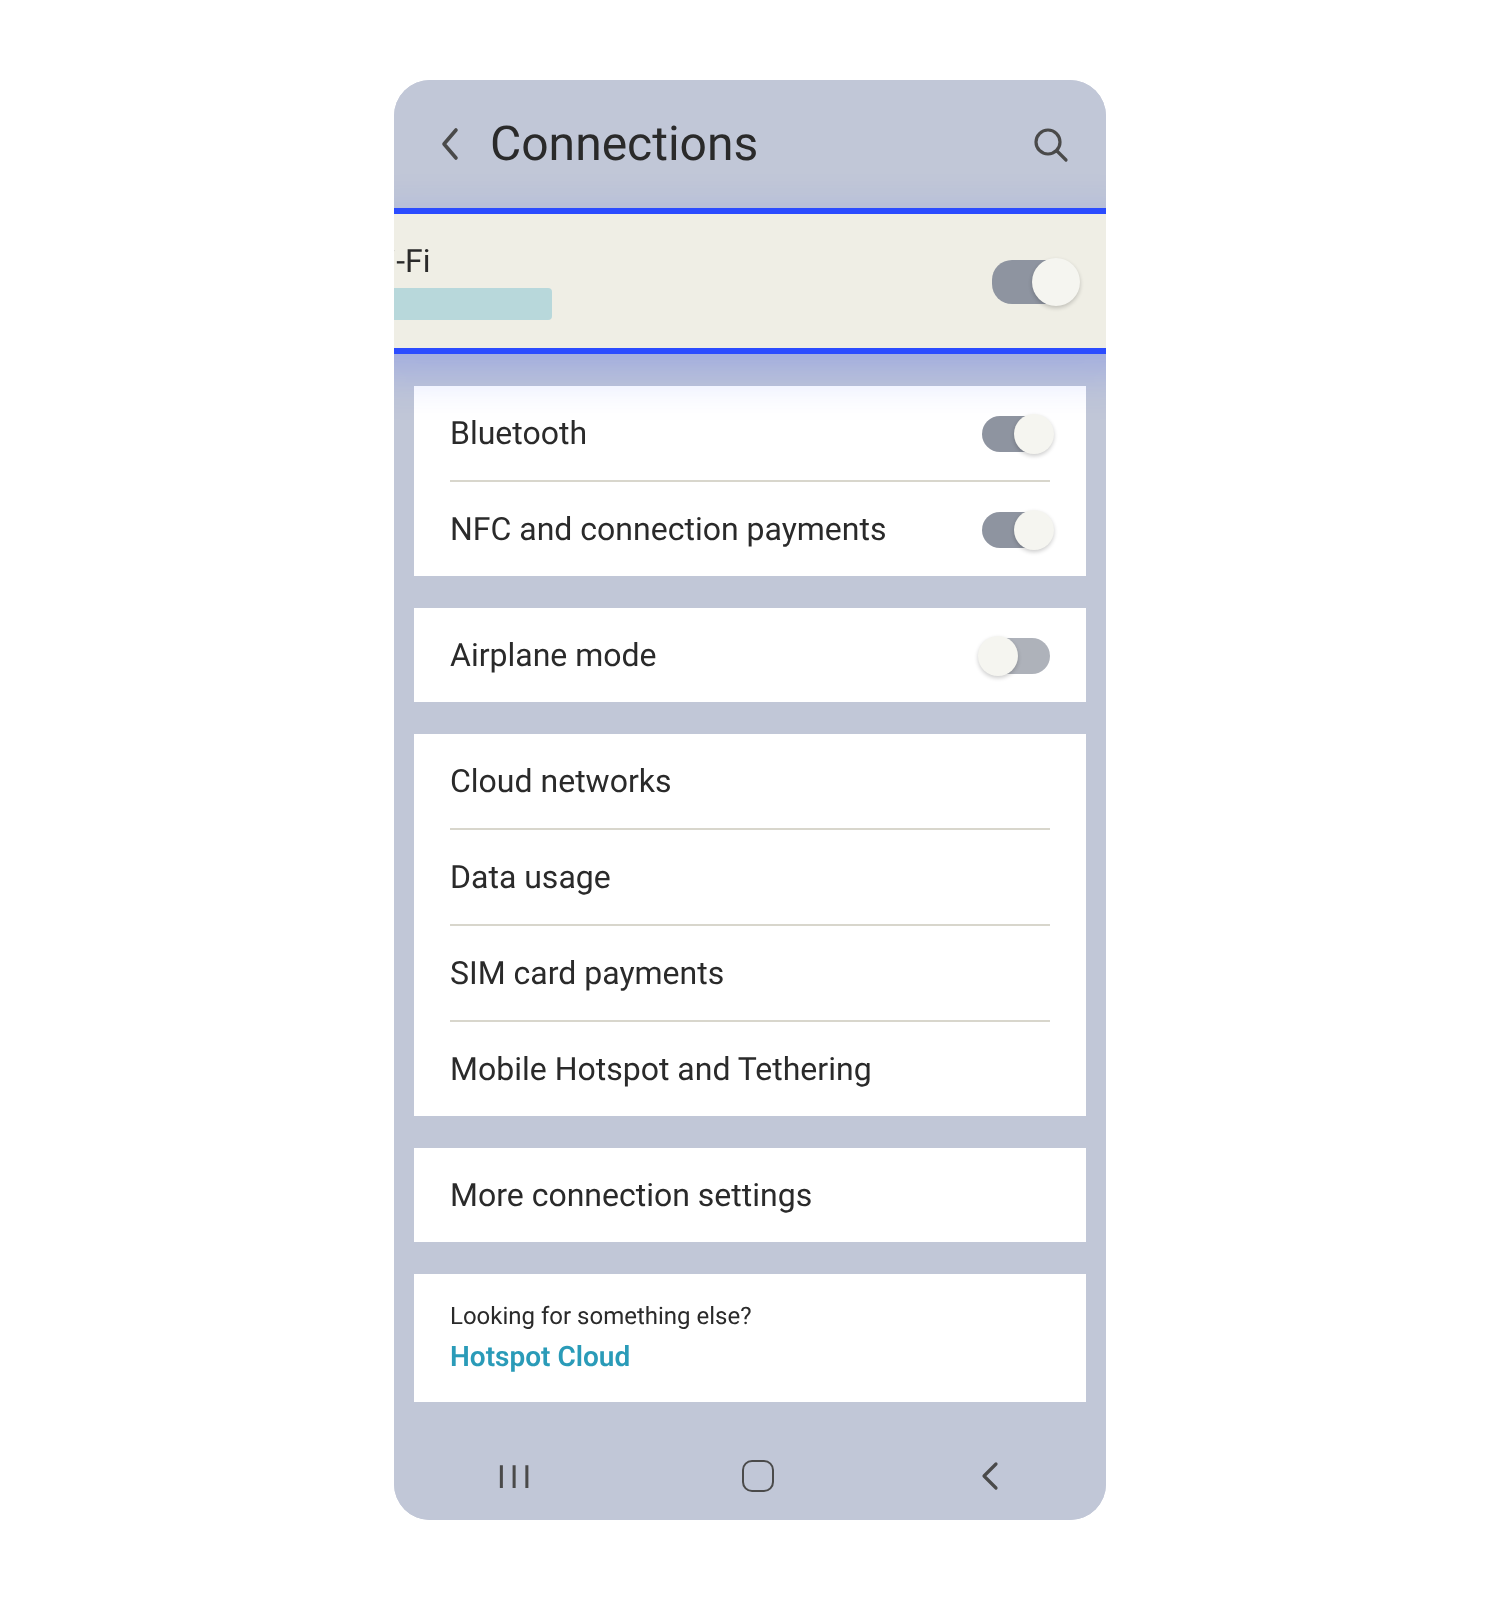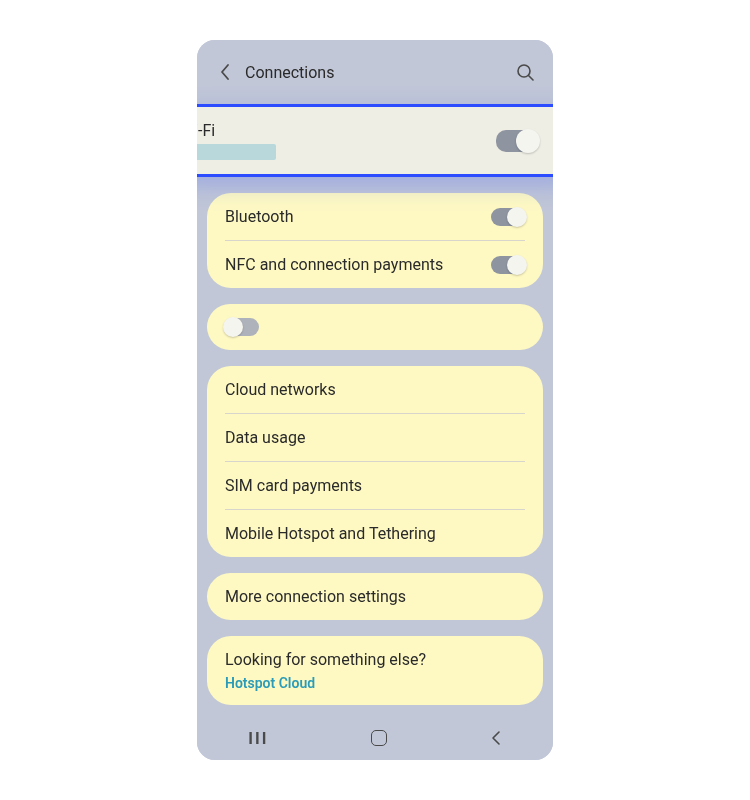--- a/index.html
+++ b/index.html
@@ -30,39 +30,39 @@
     }
     .back-chevron {
       width: 24px;
       height: 24px;
       display: flex;
       align-items: center;
       justify-content: center;
       color: #4a4a4a;
     }
     .header-title {
-      font-size: 16px;
+      font-size: 24px;
       color: #2a2a2a;
       margin-left: 8px;
       flex: 1;
     }
     .search-icon-wrap {
       width: 24px;
       height: 24px;
       display: flex;
       align-items: center;
       justify-content: center;
       color: #4a4a4a;
     }
     .content {
       padding: 0 0 0 0;
     }
     .card {
-      background: #fef9c3;
-      border-radius: 24px;
+      background: #ffffff;
+      border-radius: 0;
       margin: 0 10px 16px 10px;
       overflow: hidden;
     }
     .highlight-card {
       position: relative;
       margin: 0 0 16px 0;
       background: #efeee5;
       border-radius: 40px;
       border: 3px solid #2b4cff;
       box-shadow: 0 8px 24px rgba(43,76,255,0.25);
@@ -126,21 +126,21 @@
     .toggle.off .toggle-knob { left: -2px; }
     .highlight-card .toggle {
       width: 42px;
       height: 22px;
     }
     .highlight-card .toggle-knob {
       width: 24px;
       height: 24px;
     }
     .footer-prompt {
-      font-size: 16px;
+      font-size: 12px;
       color: #2a2a2a;
       padding: 14px 18px 6px 18px;
     }
     .footer-link {
       font-size: 14px;
       color: #2a9bb8;
       font-weight: 600;
       padding: 0 18px 14px 18px;
     }
     .nav-bar {
@@ -152,21 +152,20 @@
       display: flex;
       align-items: center;
       justify-content: space-around;
       background: #c1c7d7;
     }
     .nav-item {
       color: #4a4a4a;
       display: flex;
       align-items: center;
       justify-content: center;
-      font-weight: bold;
     }
     .nav-recents {
       font-size: 16px;
       letter-spacing: 2px;
     }
     .nav-home {
       width: 16px;
       height: 16px;
       border: 1.5px solid #4a4a4a;
       border-radius: 5px;
@@ -221,20 +220,23 @@
             <div class="row-label">NFC and connection payments</div>
           </div>
         <div class="toggle on">
             <div class="toggle-knob"></div>
           </div>
       </div>
     </div>
 
     <div class="card">
       <div class="row">
+        <div class="row-main">
+            <div class="row-label">Airplane mode</div>
+          </div>
         <div class="toggle off">
             <div class="toggle-knob"></div>
           </div>
       </div>
     </div>
 
     <div class="card">
       <div class="row">
         <div class="row-main">
             <div class="row-label">Cloud networks</div>

